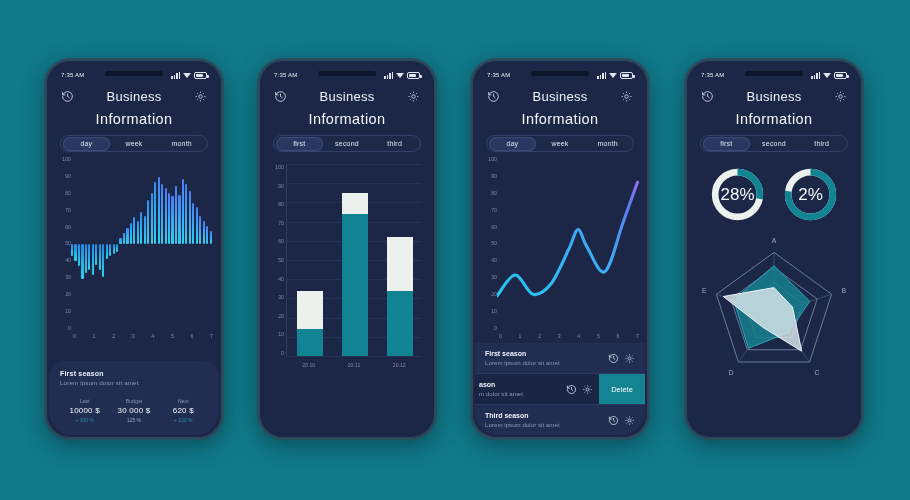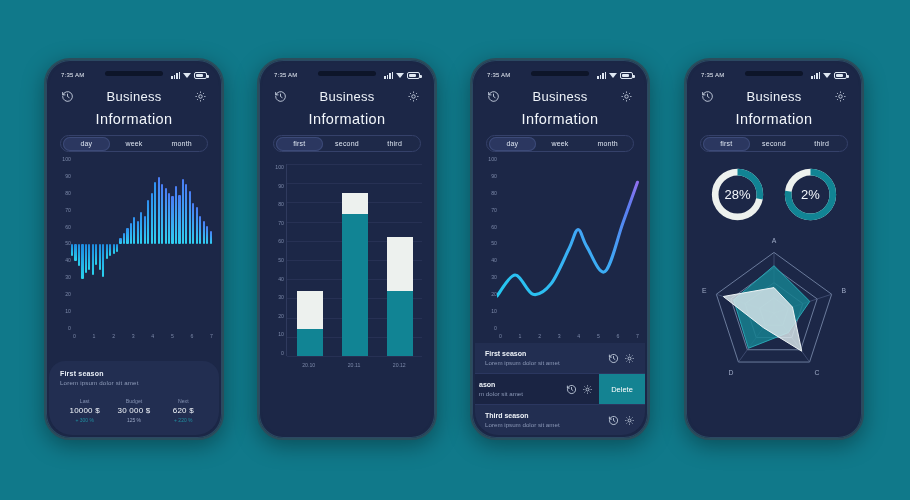--- a/index.html
+++ b/index.html
@@ -157,21 +157,21 @@
     font-size: 7.5px; display: flex; align-items: center; justify-content: center;
     margin: -7px -10px -7px 6px;
   }
 
   
   .donuts { display: flex; justify-content: space-around; margin-top: 14px; padding: 0 12px; }
   .donut { position: relative; width: 57px; height: 57px; }
   .donut svg { transform: rotate(-90deg); display: block; }
   .donut span {
     position: absolute; inset: 0; display: flex; align-items: center;
-    justify-content: center; font-size: 13px; color: #f3f7fc;
+    justify-content: center; font-size: 17px; color: #f3f7fc;
   }
   
   .radar { margin-top: 4px; }
   .radar svg { width: 100%; height: 172px; display: block; }
   .radar text { font-size: 7px; fill: #9fabc7; font-family: "Liberation Sans", sans-serif; }
 </style>
 </head>
 <body>
 
 <div class="stage">

